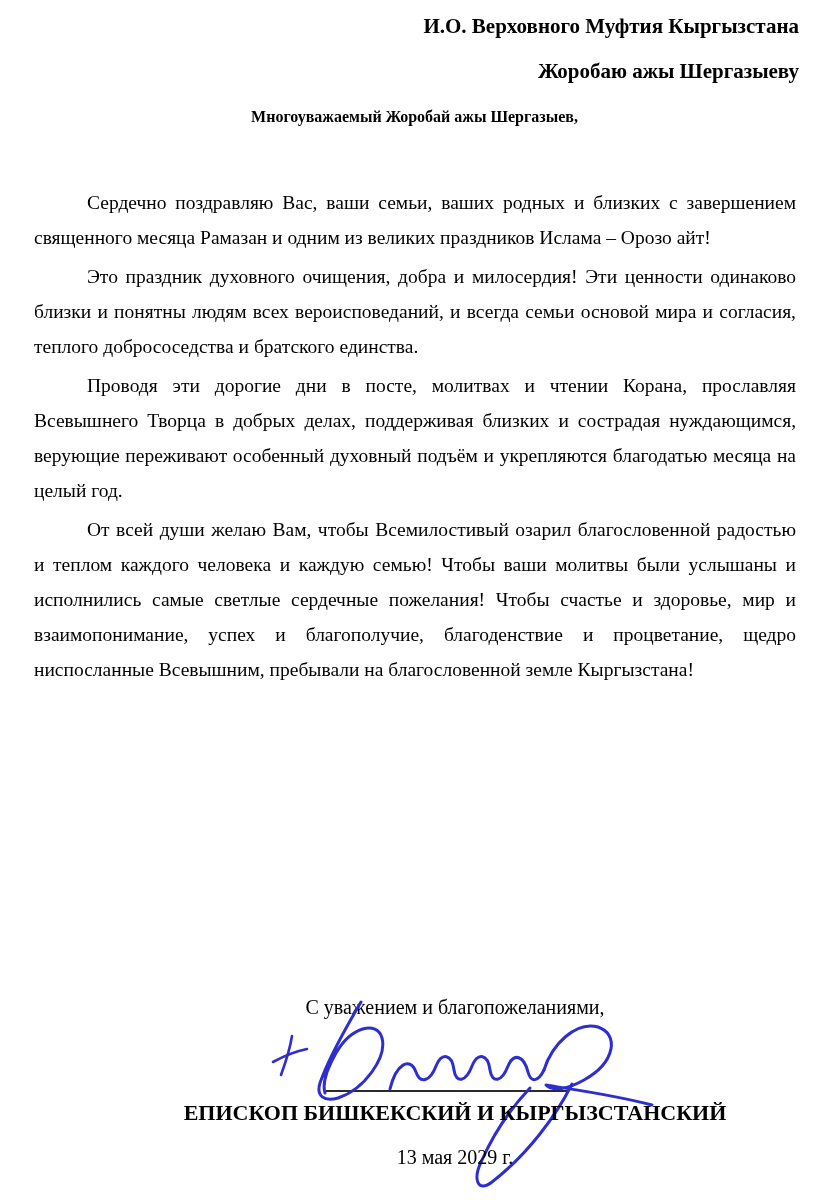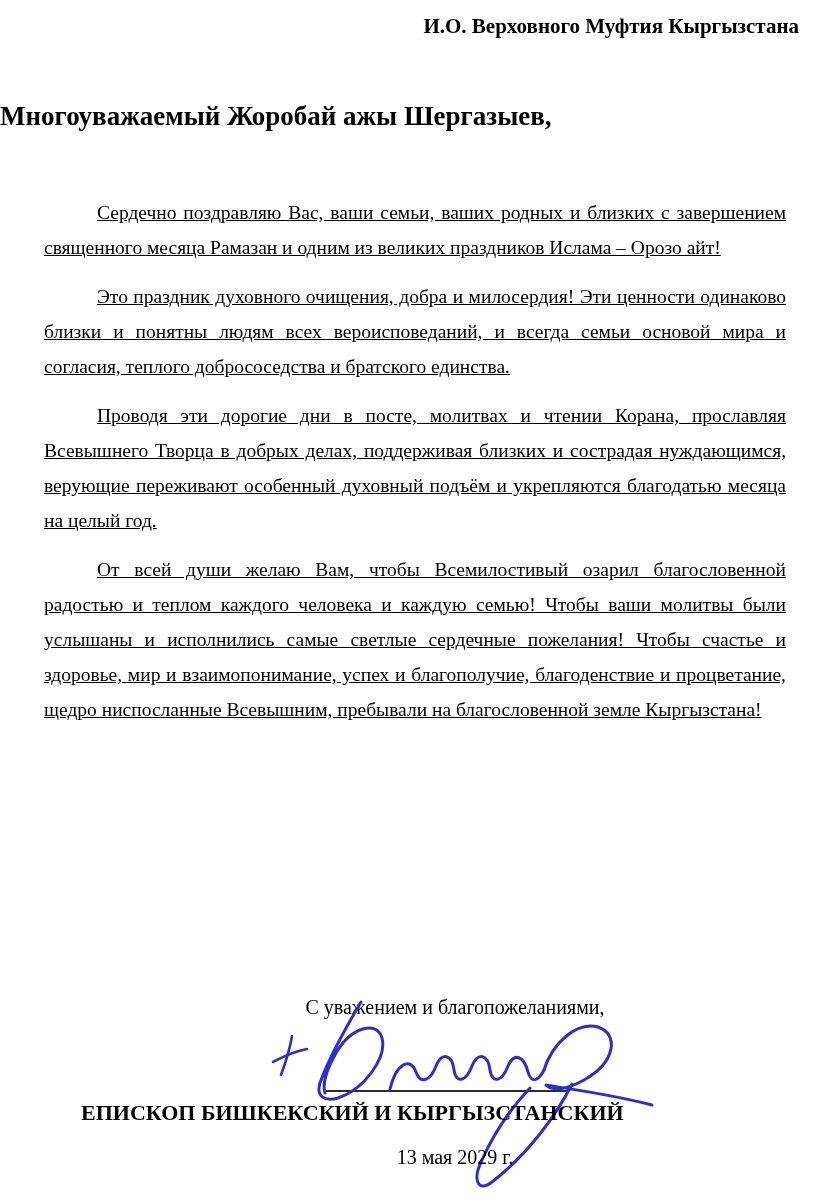--- a/index.html
+++ b/index.html
@@ -26,40 +26,39 @@
     font-weight: bold;
     font-size: 21px;
     line-height: 45px;
     white-space: nowrap;
   }
   .salutation {
     position: absolute;
     top: 94px;
     left: 0;
     right: 0;
-    text-align: left;
+    text-align: center;
     font-weight: bold;
-    font-size: 27px;
+    font-size: 16px;
     line-height: 45px;
     white-space: nowrap;
   }
   .body-text {
     position: absolute;
     top: 181px;
     left: 30px;
     width: 770px;
     font-size: 19.5px;
     line-height: 35px;
     text-align: justify;
   }
   .body-text p {
-    margin: 14px;
+    margin: 4px;
     padding: 0;
     text-indent: 53px;
-    text-decoration: underline;
   }
   .valediction {
     position: absolute;
     top: 995px;
     left: 81px;
     width: 748px;
     text-align: center;
     font-size: 20px;
     line-height: 24px;
   }
@@ -77,20 +76,21 @@
     top: 1090px;
     width: 241px;
     height: 2px;
     background: #2b2b2b;
   }
   .signer-title {
     position: absolute;
     top: 1100px;
     left: 81px;
     width: 748px;
+    text-align: center;
     font-weight: bold;
     font-size: 22px;
     line-height: 26px;
     white-space: nowrap;
   }
   .date-line {
     position: absolute;
     top: 1145px;
     left: 81px;
     width: 748px;
@@ -99,20 +99,21 @@
     line-height: 24px;
   }
 </style>
 </head>
 <body>
 
 <div class="page">
 
   <div class="letter-head">
     <div>И.О. Верховного Муфтия Кыргызстана</div>
+    <div>Жоробаю ажы Шергазыеву</div>
   </div>
 
   <div class="salutation">
     <div>Многоуважаемый Жоробай ажы Шергазыев,</div>
   </div>
 
   <div class="body-text">
     <p>Сердечно поздравляю Вас, ваши семьи, ваших родных и близких с завершением священного месяца Рамазан и одним из великих праздников Ислама – Орозо айт!</p>
     <p>Это праздник духовного очищения, добра и милосердия! Эти ценности одинаково близки и понятны людям всех вероисповеданий, и всегда семьи основой мира и согласия, теплого добрососедства и братского единства.</p>
     <p>Проводя эти дорогие дни в посте, молитвах и чтении Корана, прославляя Всевышнего Творца в добрых делах, поддерживая близких и сострадая нуждающимся, верующие переживают особенный духовный подъём и укрепляются благодатью месяца на целый год.</p>

